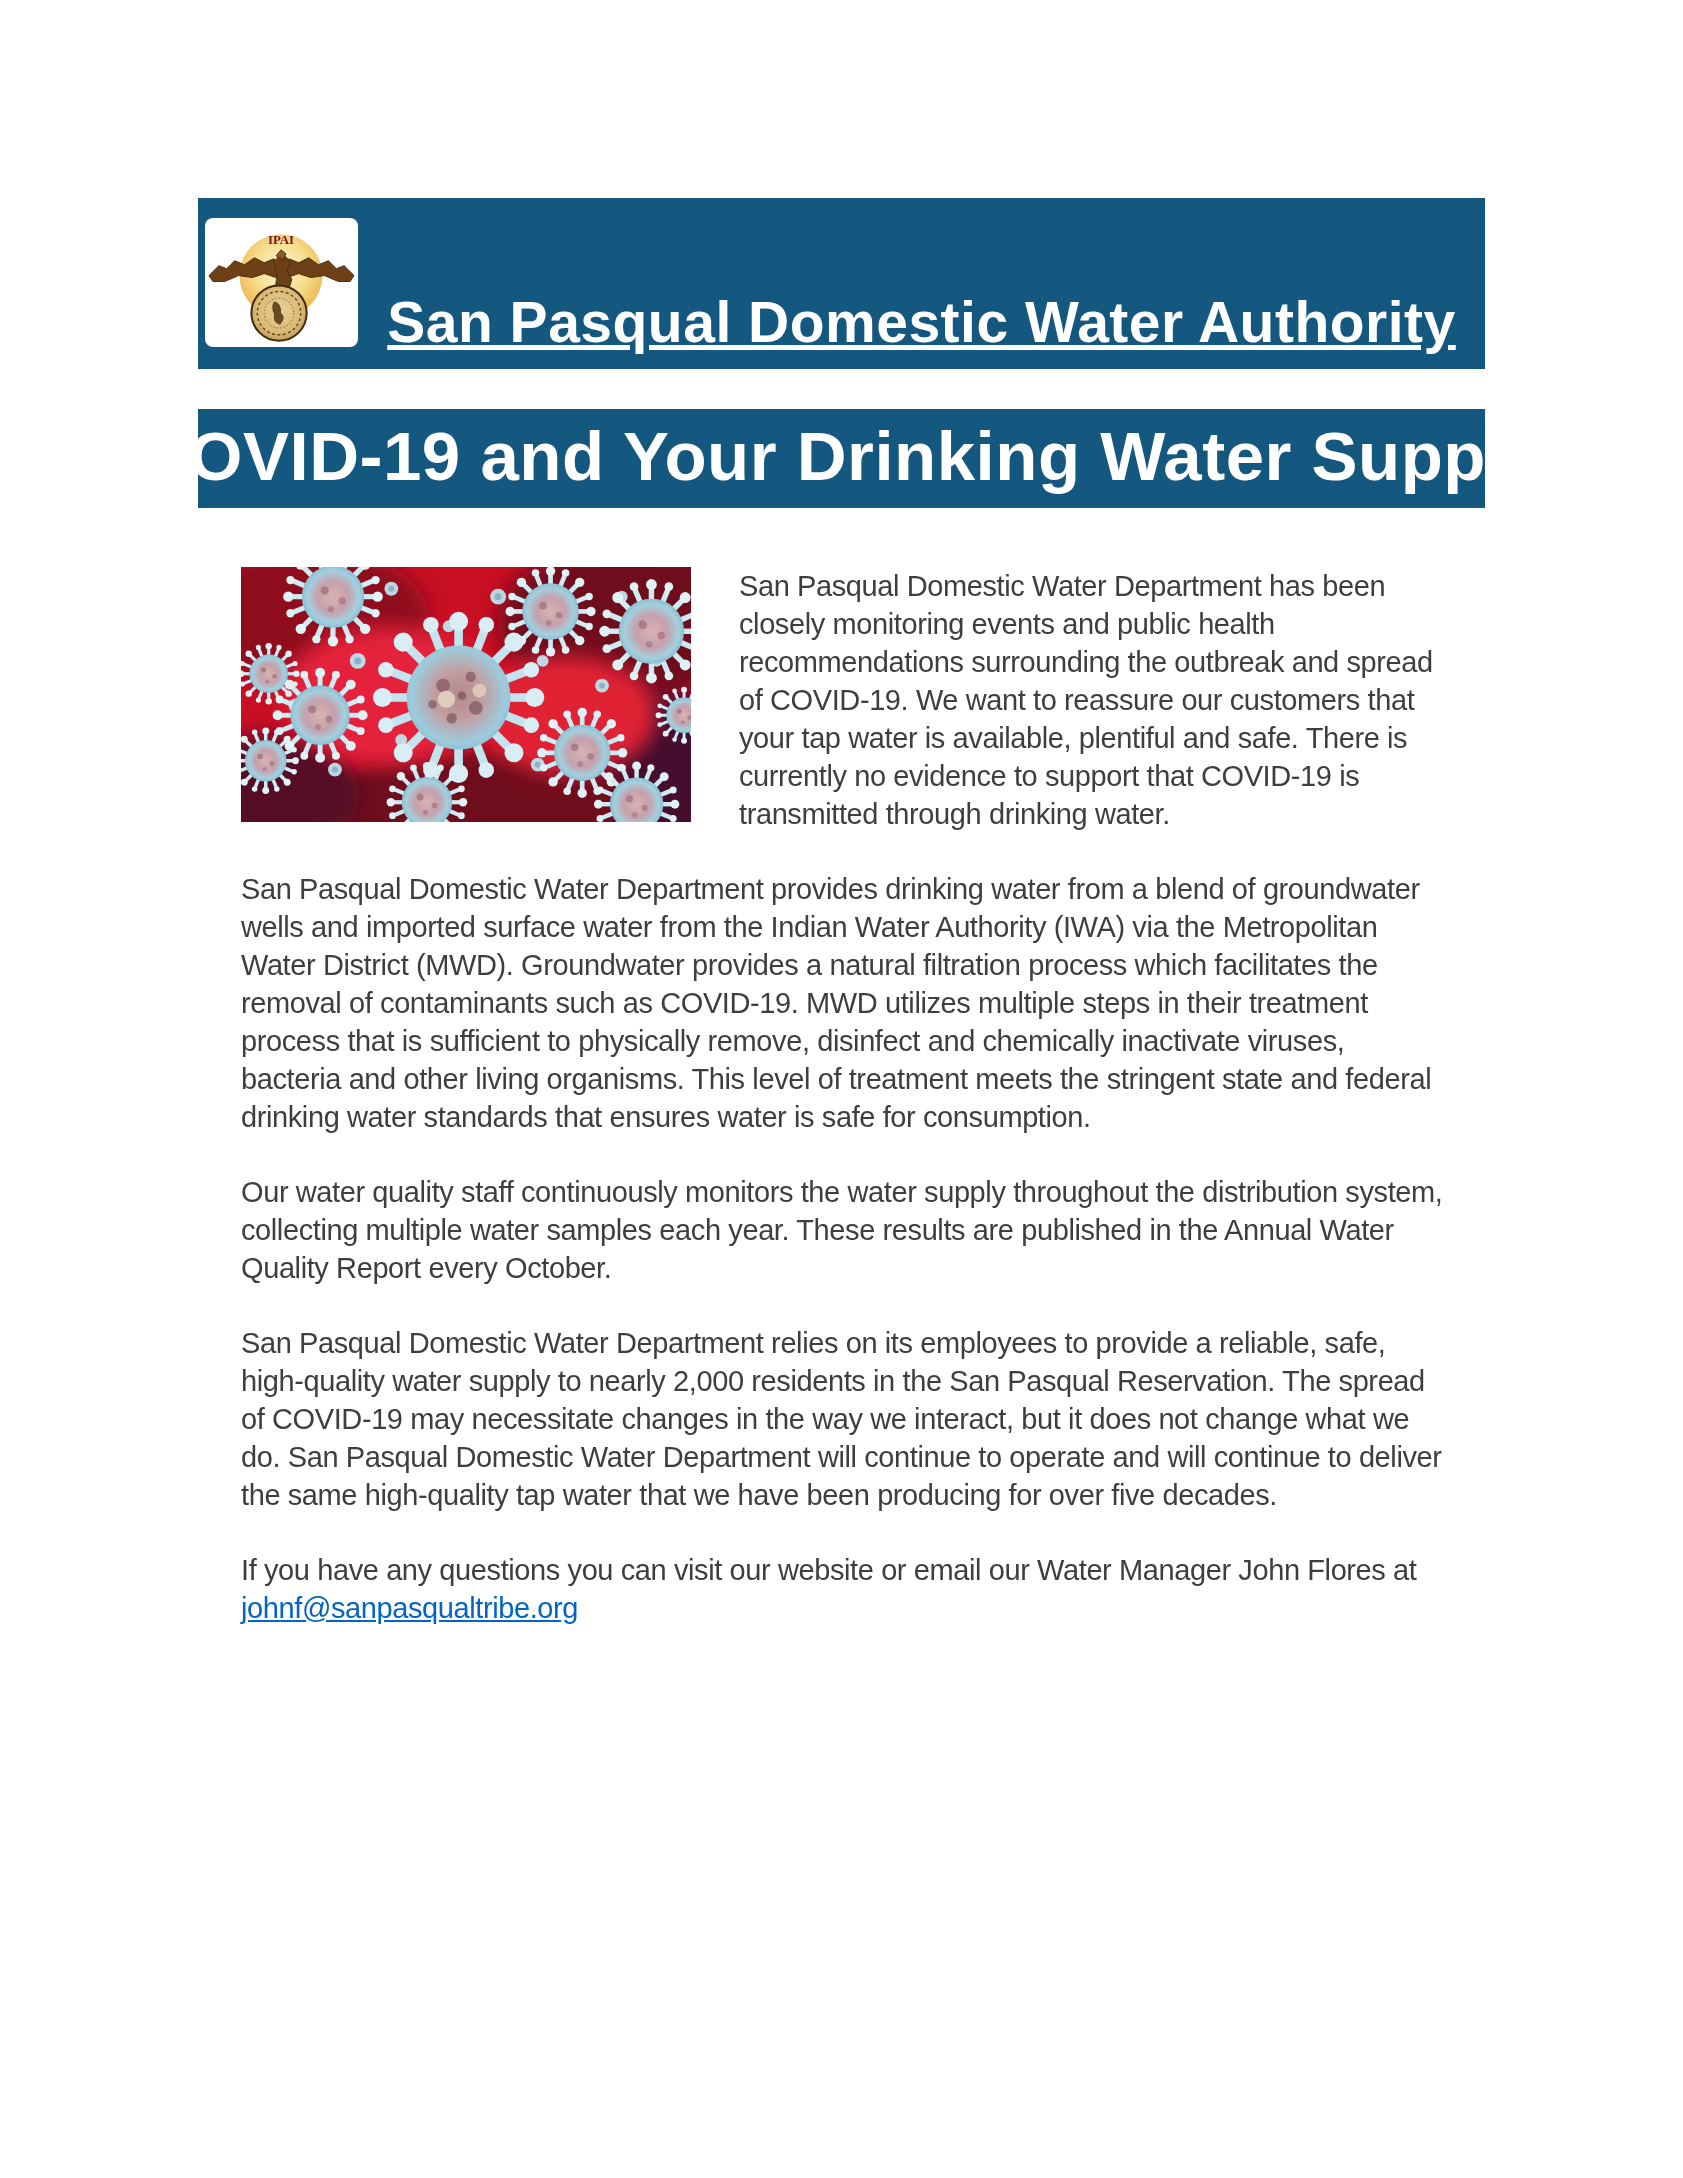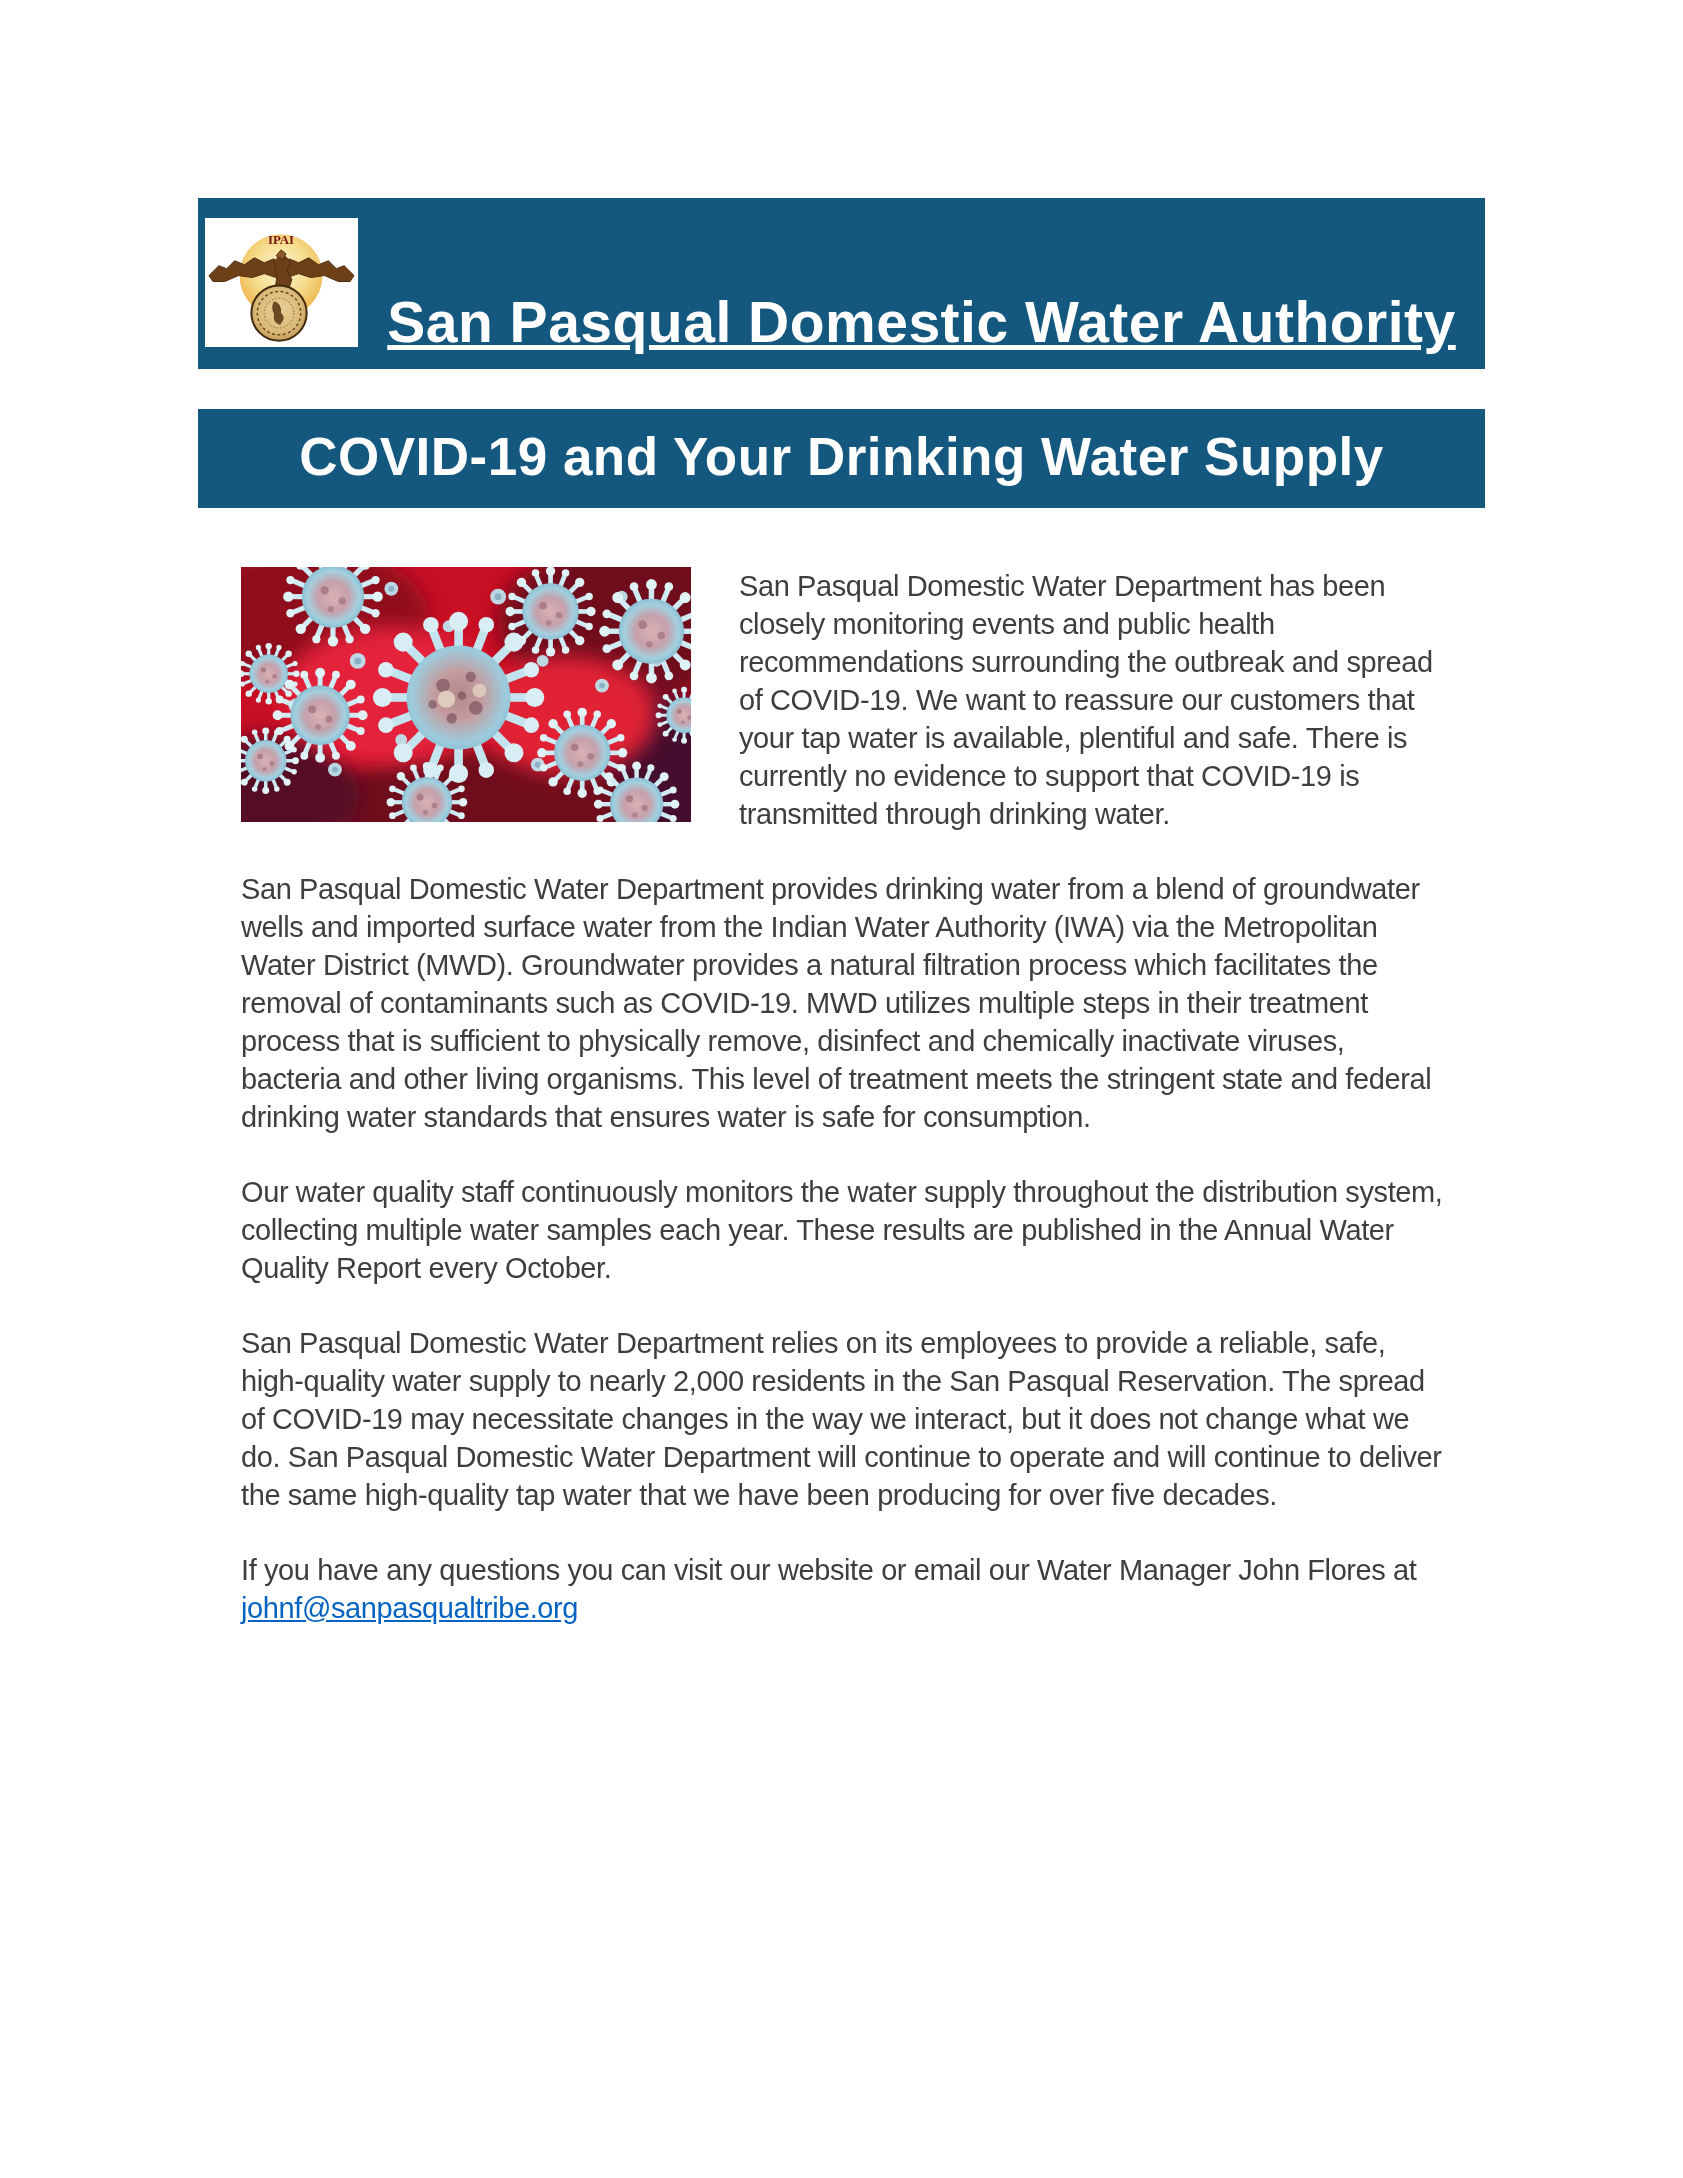--- a/index.html
+++ b/index.html
@@ -24,20 +24,21 @@
     width: 1287px; height: 171px;
     background: #15587F;
     display: flex;
     align-items: flex-end;
   }
   .logo-box {
     position: absolute;
     left: 7px; top: 20px;
     width: 153px; height: 129px;
     background: #ffffff;
+    border-radius: 8px;
   }
   .logo-box svg { display: block; width: 100%; height: 100%; }
   .header-title {
     flex: 1;
     margin-left: 160px;
     text-align: center;
     color: #ffffff;
     font-size: 57px;
     font-weight: bold;
     letter-spacing: 0.5px;
@@ -51,21 +52,21 @@
     position: absolute;
     left: 198px; top: 409px;
     width: 1287px; height: 99px;
     background: #15587F;
     display: flex;
     align-items: center;
     justify-content: center;
   }
   .banner-title {
     color: #ffffff;
-    font-size: 53px;
+    font-size: 69px;
     font-weight: bold;
     letter-spacing: 0.5px;
     white-space: nowrap;
     padding-bottom: 4px;
   }
 
   
   .content {
     position: absolute;
     left: 241px; top: 567px;

